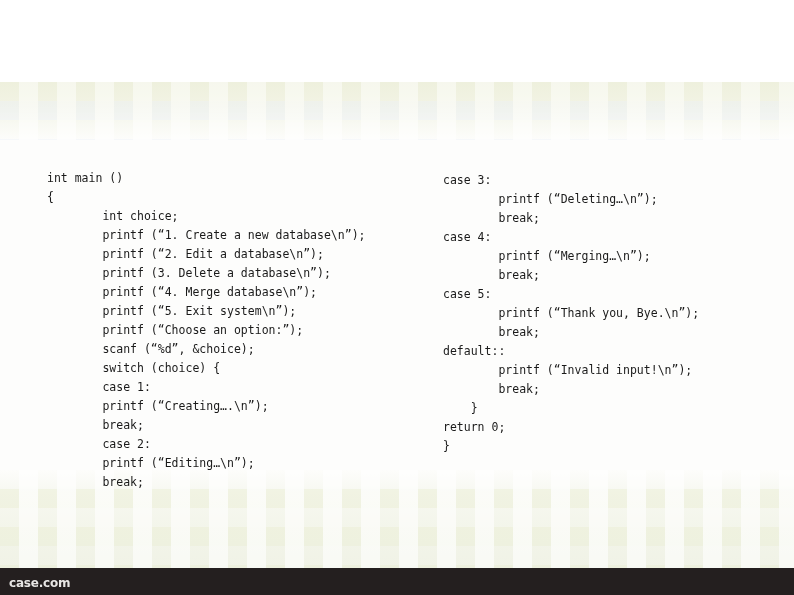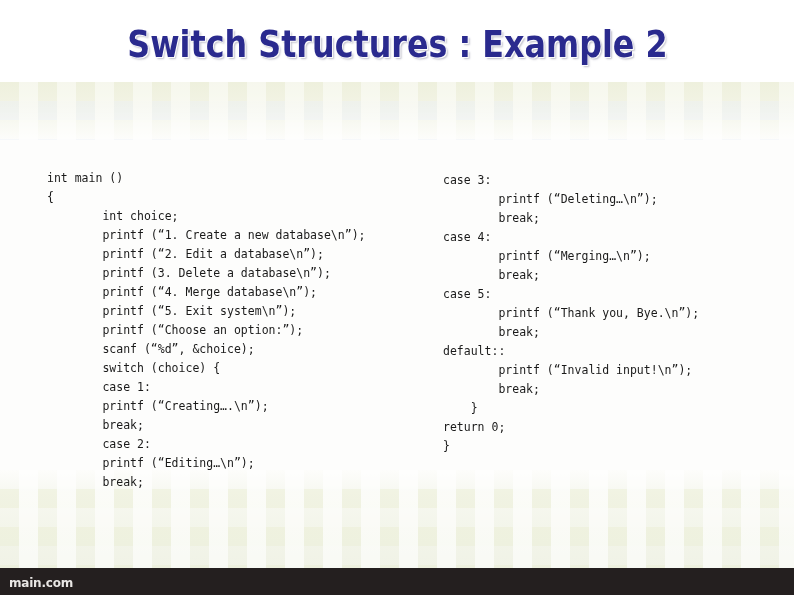--- a/index.html
+++ b/index.html
@@ -130,23 +130,20 @@
 <body>
 
 <div class="slide">
 
   <div class="bg-white-top"></div>
   <div class="bg-band"></div>
   <div class="bg-mosaic-top"></div>
   <div class="bg-mid"></div>
   <div class="bg-mosaic-bottom"></div>
 
-  <div class="title-wrap">
-    <span class="title">Switch Structures : Example 2</span>
-  </div>
 
   <div class="code-col code-left"><div class="code-line">int main ()</div><div class="code-line">{</div><div class="code-line">        int choice;</div><div class="code-line">        printf (“1. Create a new database\n”);</div><div class="code-line">        printf (“2. Edit a database\n”);</div><div class="code-line">        printf (3. Delete a database\n”);</div><div class="code-line">        printf (“4. Merge database\n”);</div><div class="code-line">        printf (“5. Exit system\n”);</div><div class="code-line">        printf (“Choose an option:”);</div><div class="code-line">        scanf (“%d”, &amp;choice);</div><div class="code-line">        switch (choice) {</div><div class="code-line">        case 1:</div><div class="code-line">        printf (“Creating….\n”);</div><div class="code-line">        break;</div><div class="code-line">        case 2:</div><div class="code-line">        printf (“Editing…\n”);</div><div class="code-line">        break;</div></div>
   <div class="code-col code-right"><div class="code-line">case 3:</div><div class="code-line">        printf (“Deleting…\n”);</div><div class="code-line">        break;</div><div class="code-line">case 4:</div><div class="code-line">        printf (“Merging…\n”);</div><div class="code-line">        break;</div><div class="code-line">case 5:</div><div class="code-line">        printf (“Thank you, Bye.\n”);</div><div class="code-line">        break;</div><div class="code-line">default::</div><div class="code-line">        printf (“Invalid input!\n”);</div><div class="code-line">        break;</div><div class="code-line">    }</div><div class="code-line">return 0;</div><div class="code-line">}</div></div>
 
   <div class="footer-bar"></div>
-  <div class="footer-logo">main.com</div>
+  <div class="footer-logo">case.com</div>
 
 </div>
 
 </body></html>

